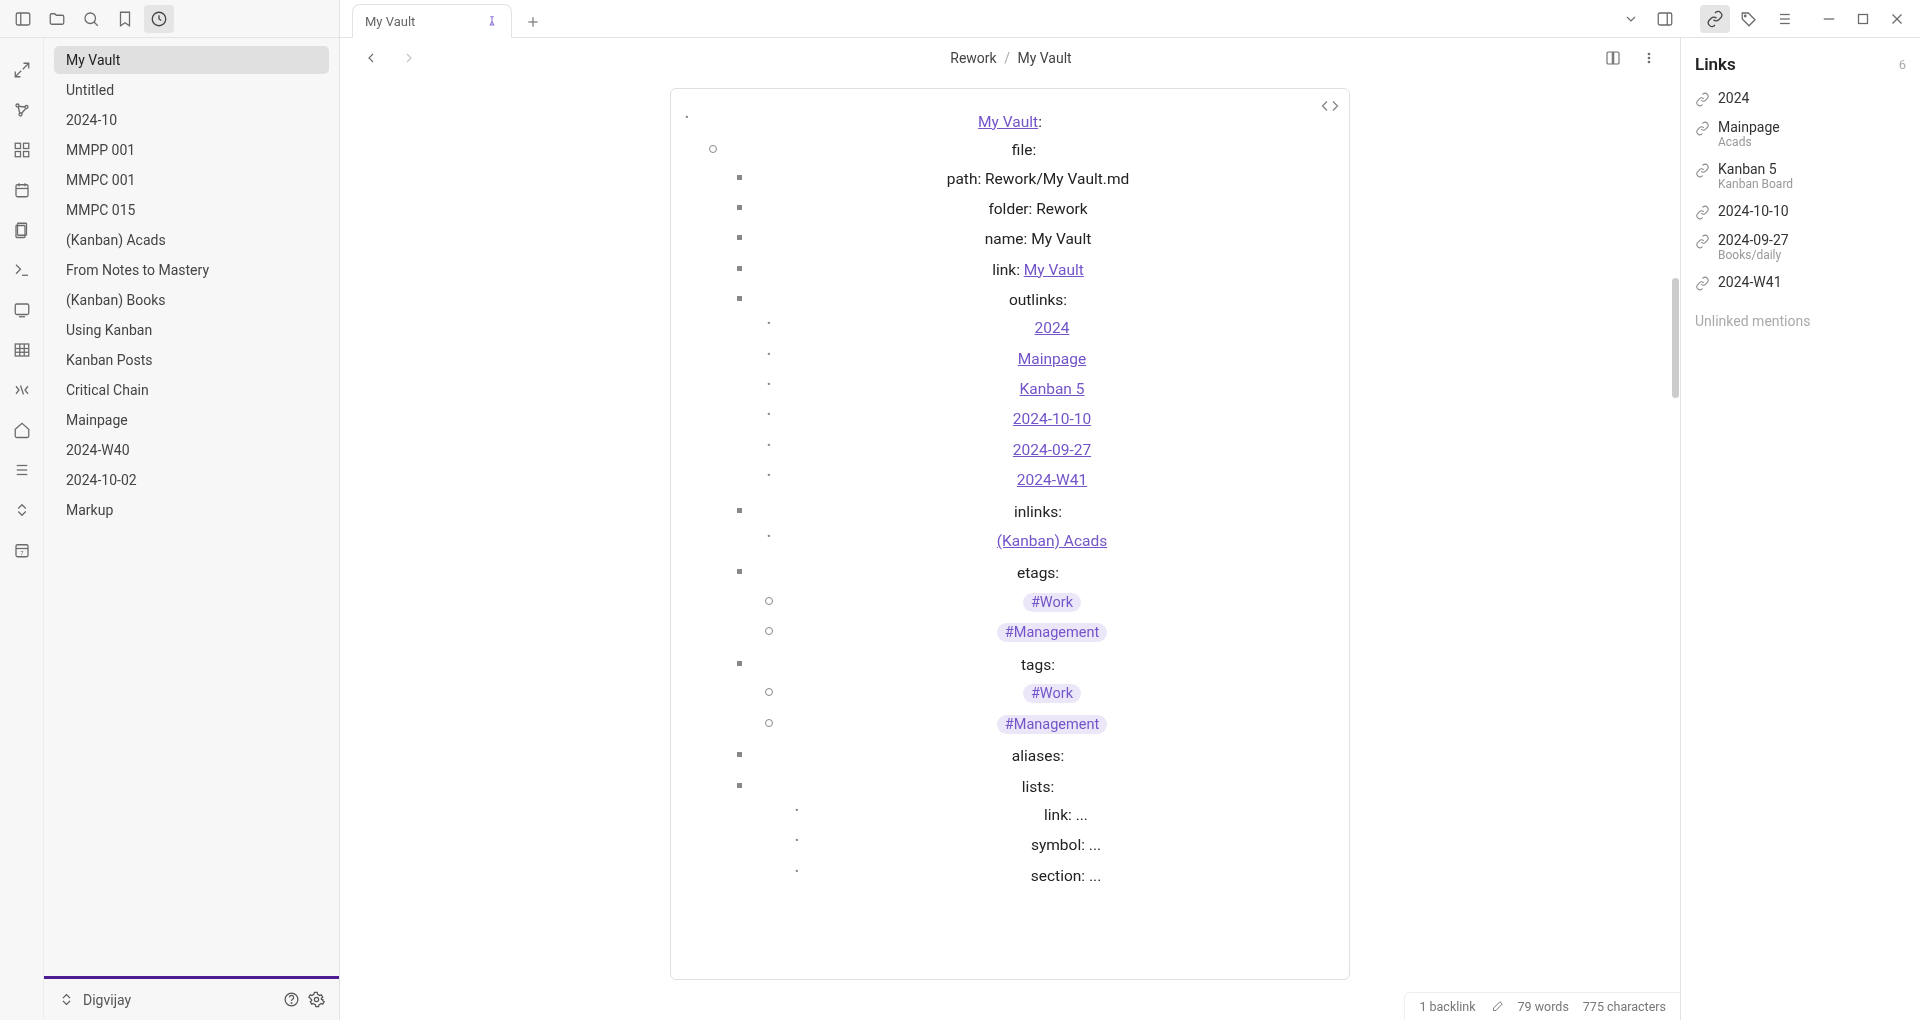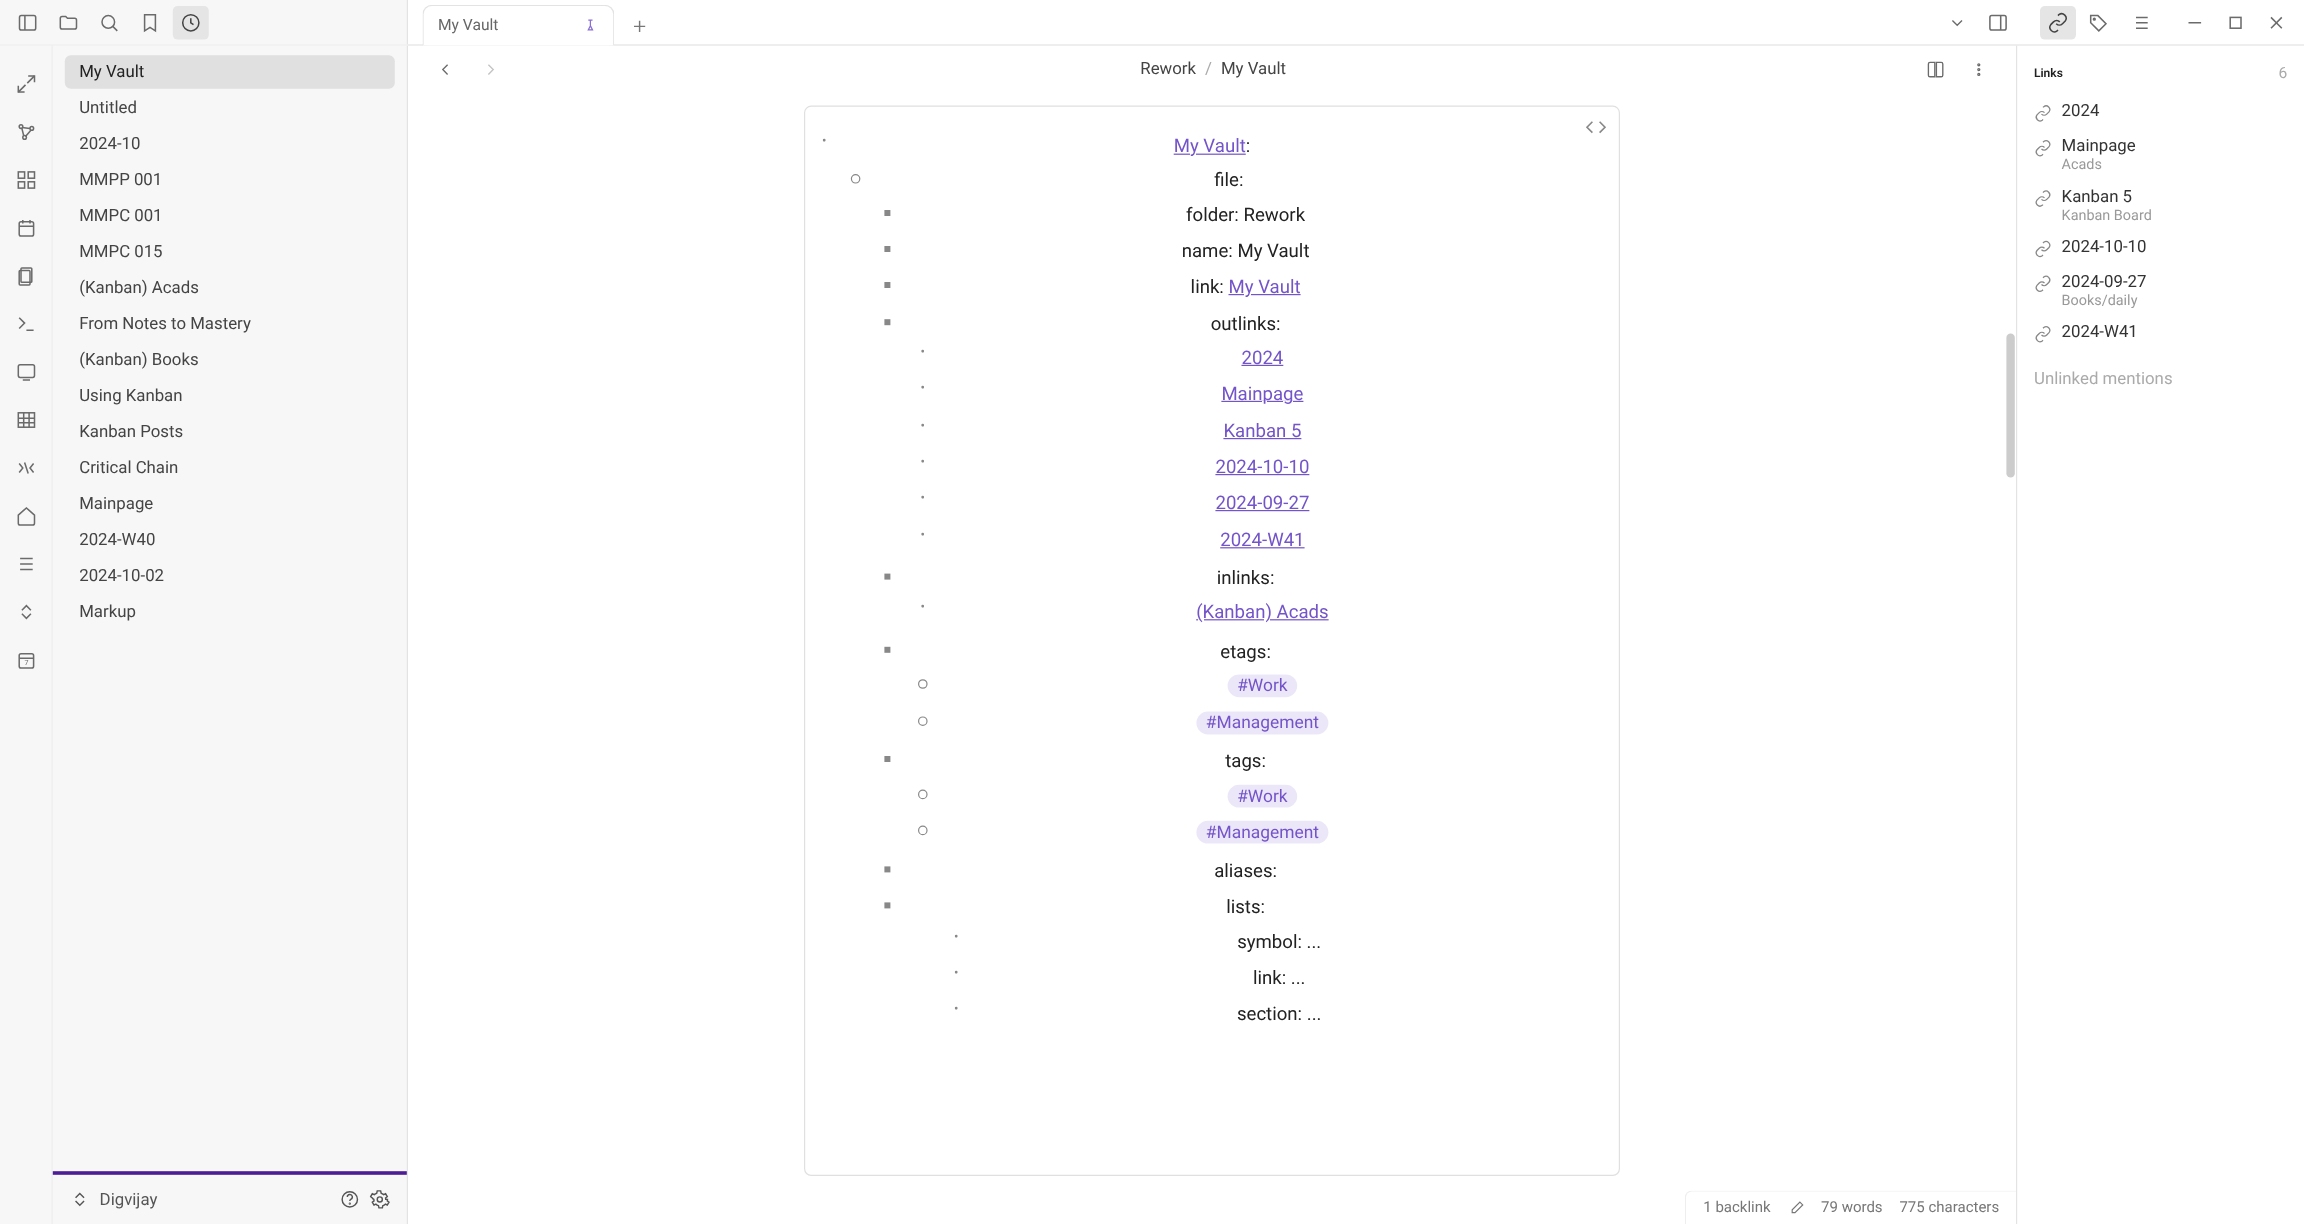--- a/index.html
+++ b/index.html
@@ -250,21 +250,21 @@
       display: flex;
       flex-direction: column;
       padding: 16px 14px 0 14px;
     }
     .rp-header {
       display: flex;
       align-items: center;
       justify-content: space-between;
       margin-bottom: 10px;
     }
-    .rp-title { font-weight: 600; font-size: 10px; }
+    .rp-title { font-weight: 600; font-size: 17px; }
     .rp-count { color: #aaa; font-size: 13px; }
     .link-item {
       display: flex;
       align-items: flex-start;
       gap: 8px;
       padding: 6px 0;
       cursor: pointer;
     }
     .link-item svg { width: 15px; height: 15px; stroke: #888; fill: none; stroke-width: 1.7; margin-top: 2px; flex-shrink: 0; }
     .link-text { font-size: 14px; color: #333; }
@@ -593,20 +593,21 @@
               <polyline points="16 18 22 12 16 6"></polyline>
               <polyline points="8 6 2 12 8 18"></polyline>
             </svg></div>
         <ul class="md-list">
           <li>
             <a class="internal">My Vault</a><span>:</span>
             <ul class="hollow">
               <li>
                 <span class="kv-key">file:</span>
                 <ul class="solid-sq">
+                  <li><span class="kv-key">path:</span> <span class="kv-val">Rework/My Vault.md</span></li>
                   <li><span class="kv-key">folder:</span> <span class="kv-val">Rework</span></li>
                   <li><span class="kv-key">name:</span> <span class="kv-val">My Vault</span></li>
                   <li><span class="kv-key">link:</span> <a class="internal">My Vault</a></li>
                   <li>
                     <span class="kv-key">outlinks:</span>
                     <ul>
                       <li><a class="internal">2024</a></li>
                       <li><a class="internal">Mainpage</a></li>
                       <li><a class="internal">Kanban 5</a></li>
                       <li><a class="internal">2024-10-10</a></li>
@@ -634,22 +635,22 @@
                       <li><span class="tag-pill">#Management</span></li>
                     </ul>
                   </li>
                   <li><span class="kv-key">aliases:</span></li>
                   <li>
                     <span class="kv-key">lists:</span>
                     <ul>
                       <li style="visibility:hidden;height:0;padding:0">.</li>
                     </ul>
                     <ul style="padding-left:56px">
+                      <li><span class="kv-key">link:</span> <span>...</span></li>
                       <li><span class="kv-key">symbol:</span> <span>...</span></li>
-                      <li><span class="kv-key">link:</span> <span>...</span></li>
                       <li><span class="kv-key">section:</span> <span>...</span></li>
                     </ul>
                   </li>
                 </ul>
               </li>
             </ul>
           </li>
         </ul>
       </div>
     </div>

